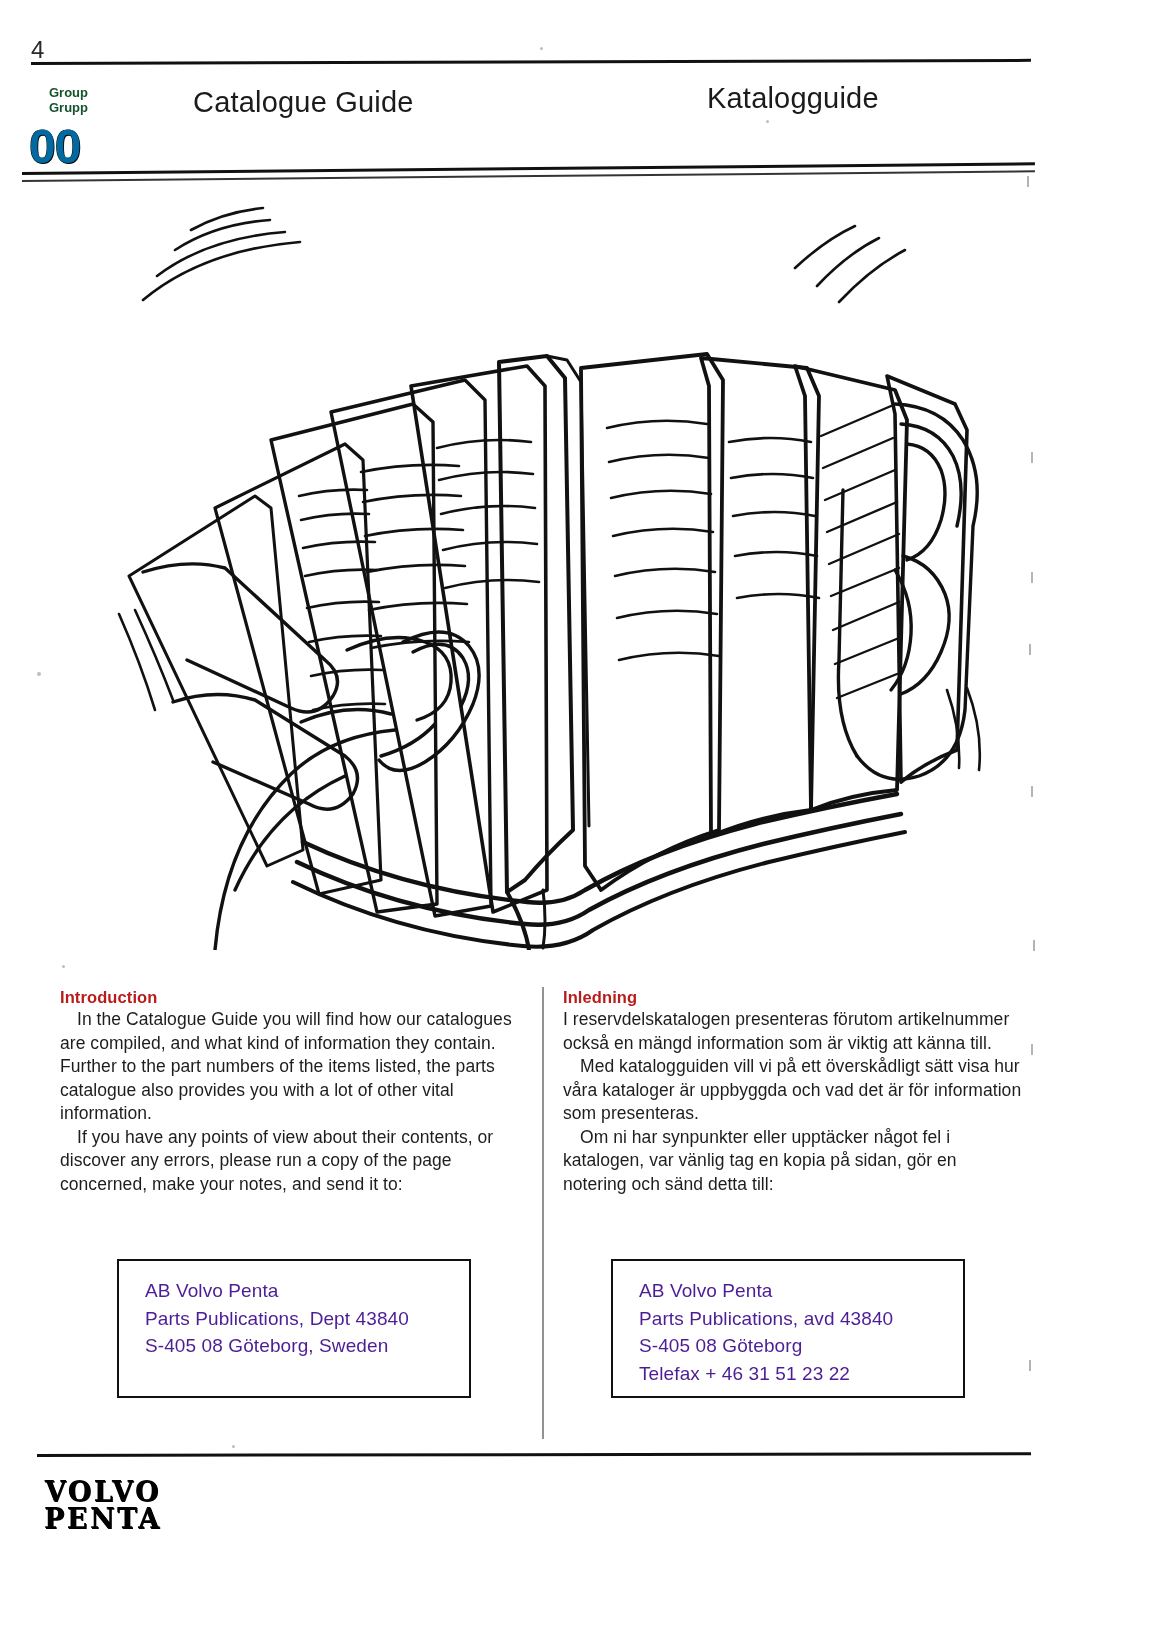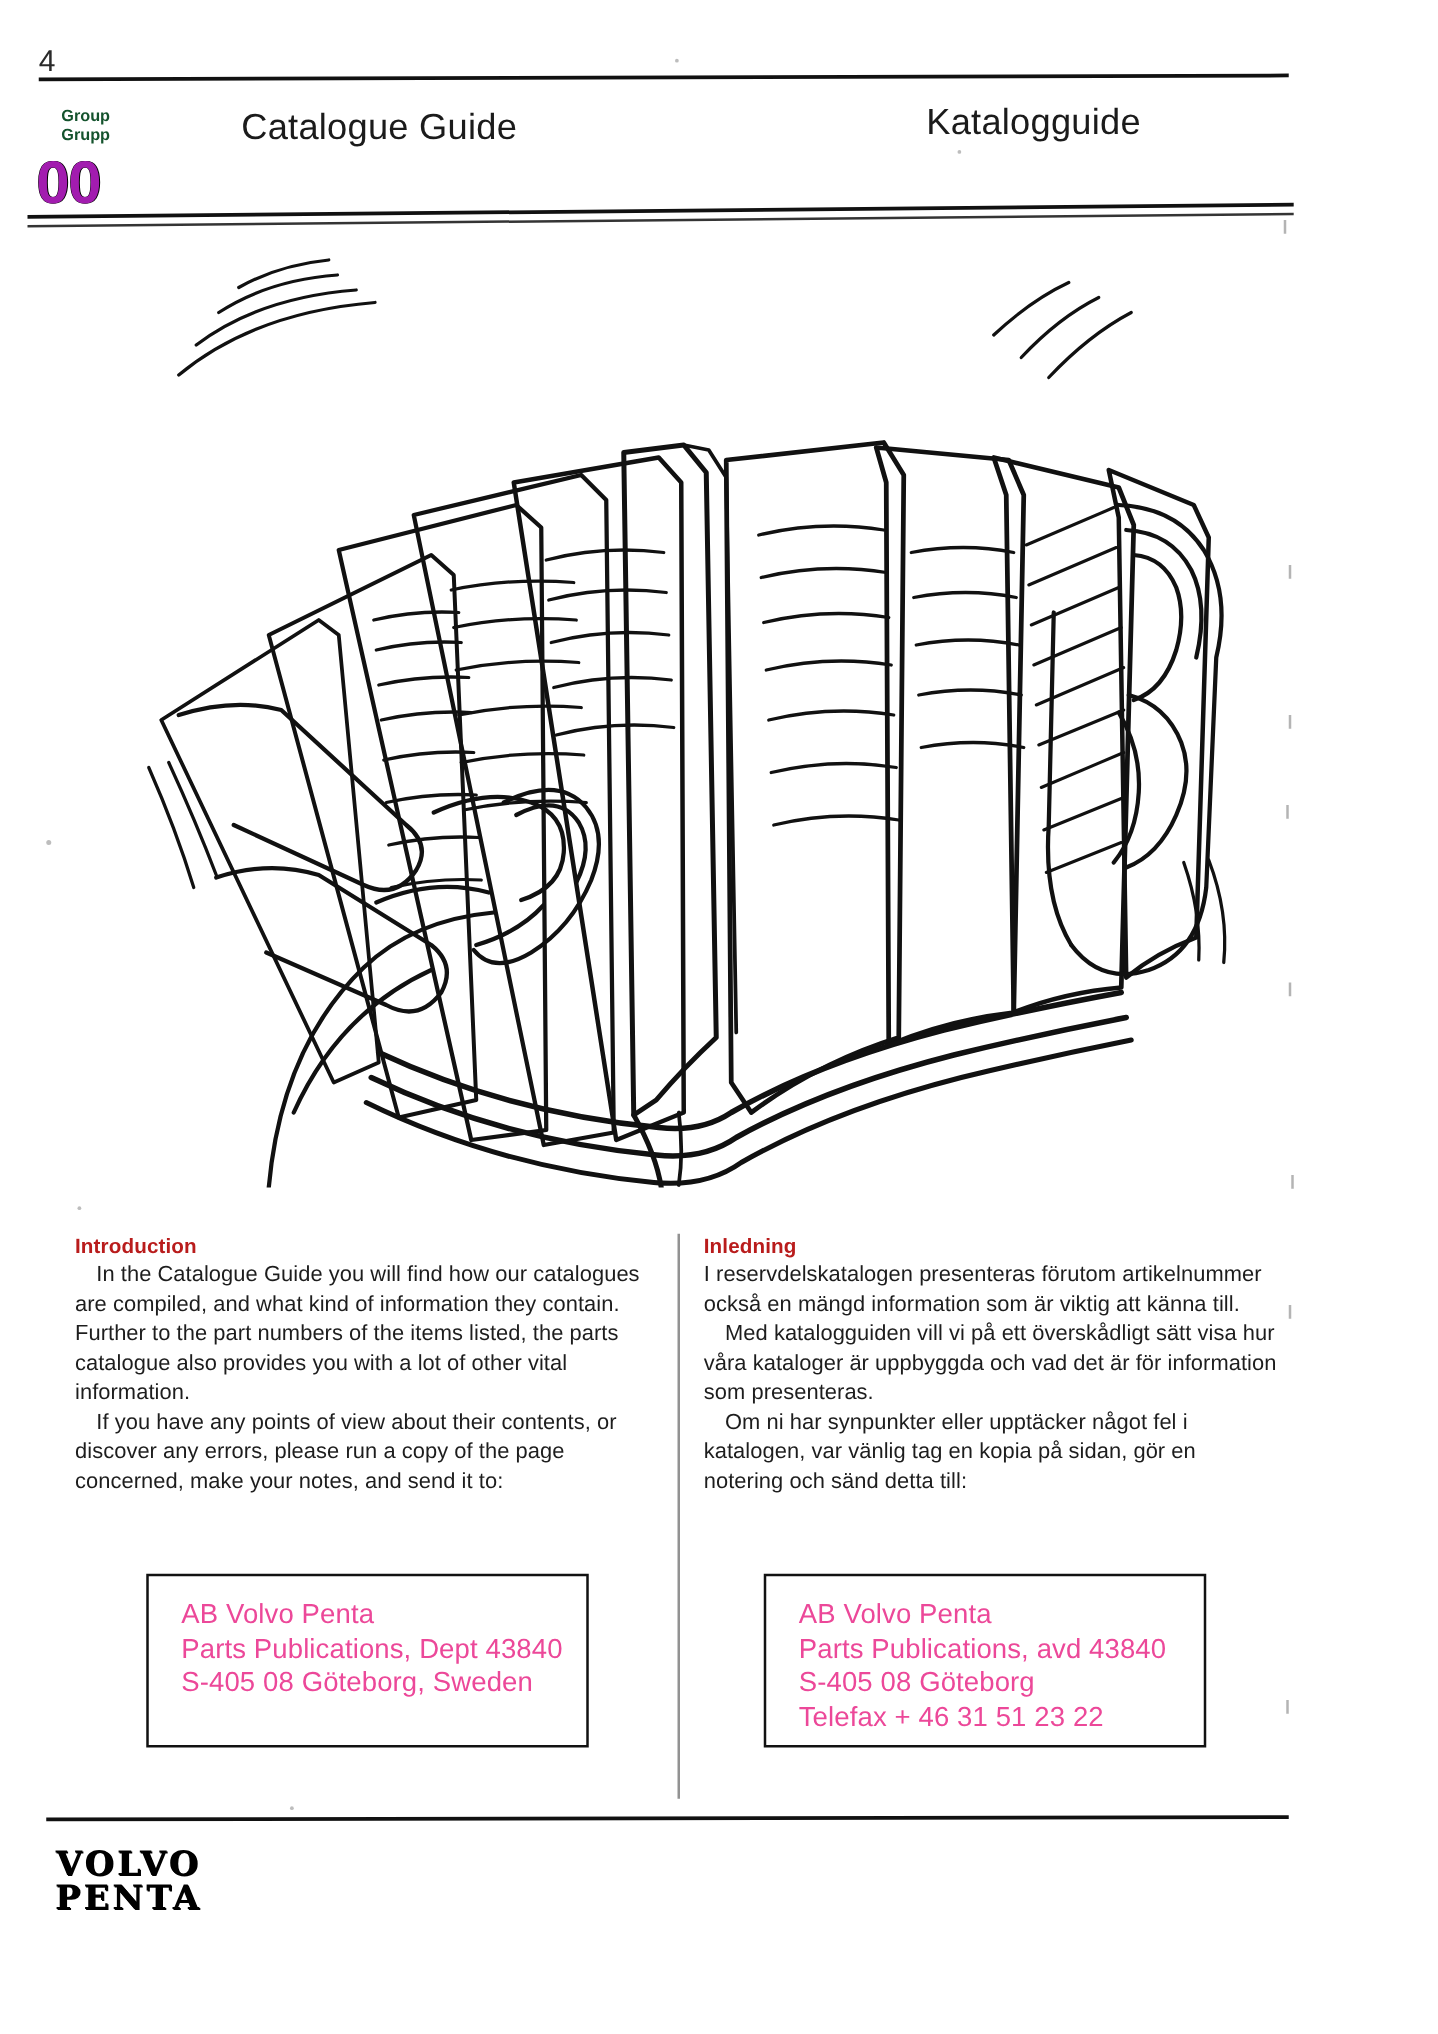--- a/index.html
+++ b/index.html
@@ -30,29 +30,29 @@
     position:absolute;left:22px;top:180px;width:1013px;height:2px;
     background:#111;transform:rotate(-0.55deg);transform-origin:left center;opacity:.85;
   }
   .grouplbl{
     position:absolute;left:49px;top:85px;
     font-size:13px;line-height:15px;font-weight:600;color:#14532d;
   }
   .groupnum{
     position:absolute;left:29px;top:123px;
     font-size:48px;font-weight:bold;line-height:48px;
-    letter-spacing:-1px;color:#a21caf;
+    letter-spacing:-1px;color:#0369a1;
     text-shadow:0.7px 0.7px 0 #000, -0.4px 0.4px 0 #000;
   }
   .title-en{
     position:absolute;left:193px;top:86px;
     font-size:29px;color:#1b1b1b;letter-spacing:0.2px;
   }
   .title-sv{
-    position:absolute;left:741px;top:82px;
+    position:absolute;left:707px;top:82px;
     font-size:29px;color:#1b1b1b;letter-spacing:0.2px;
   }
 
   
   .illus{position:absolute;left:95px;top:190px;width:930px;height:760px;}
   .illus svg{display:block;width:100%;height:100%;}
 
   
   .divider{
     position:absolute;left:542px;top:987px;width:2px;height:452px;
@@ -72,21 +72,21 @@
   .para.indent{text-indent:17px;}
 
   
   .addr{
     position:absolute;border:2.5px solid #111;background:#fff;
     padding:16px 0 16px 26px;box-sizing:border-box;
   }
   .addr-en{left:117px;top:1259px;width:354px;height:139px;}
   .addr-sv{left:611px;top:1259px;width:354px;height:139px;}
   .addr-line{
-    font-size:22px;line-height:27.5px;color:#ec4899;letter-spacing:0.1px;
+    font-size:19px;line-height:27.5px;color:#4c1d95;letter-spacing:0.1px;
   }
 
   
   .rule-bottom{
     position:absolute;left:37px;top:1454px;width:994px;height:3px;background:#111;
     transform:rotate(-0.1deg);transform-origin:left center;
   }
   .logo{
     position:absolute;left:44px;top:1478px;
     font-family:"DejaVu Serif", serif;

